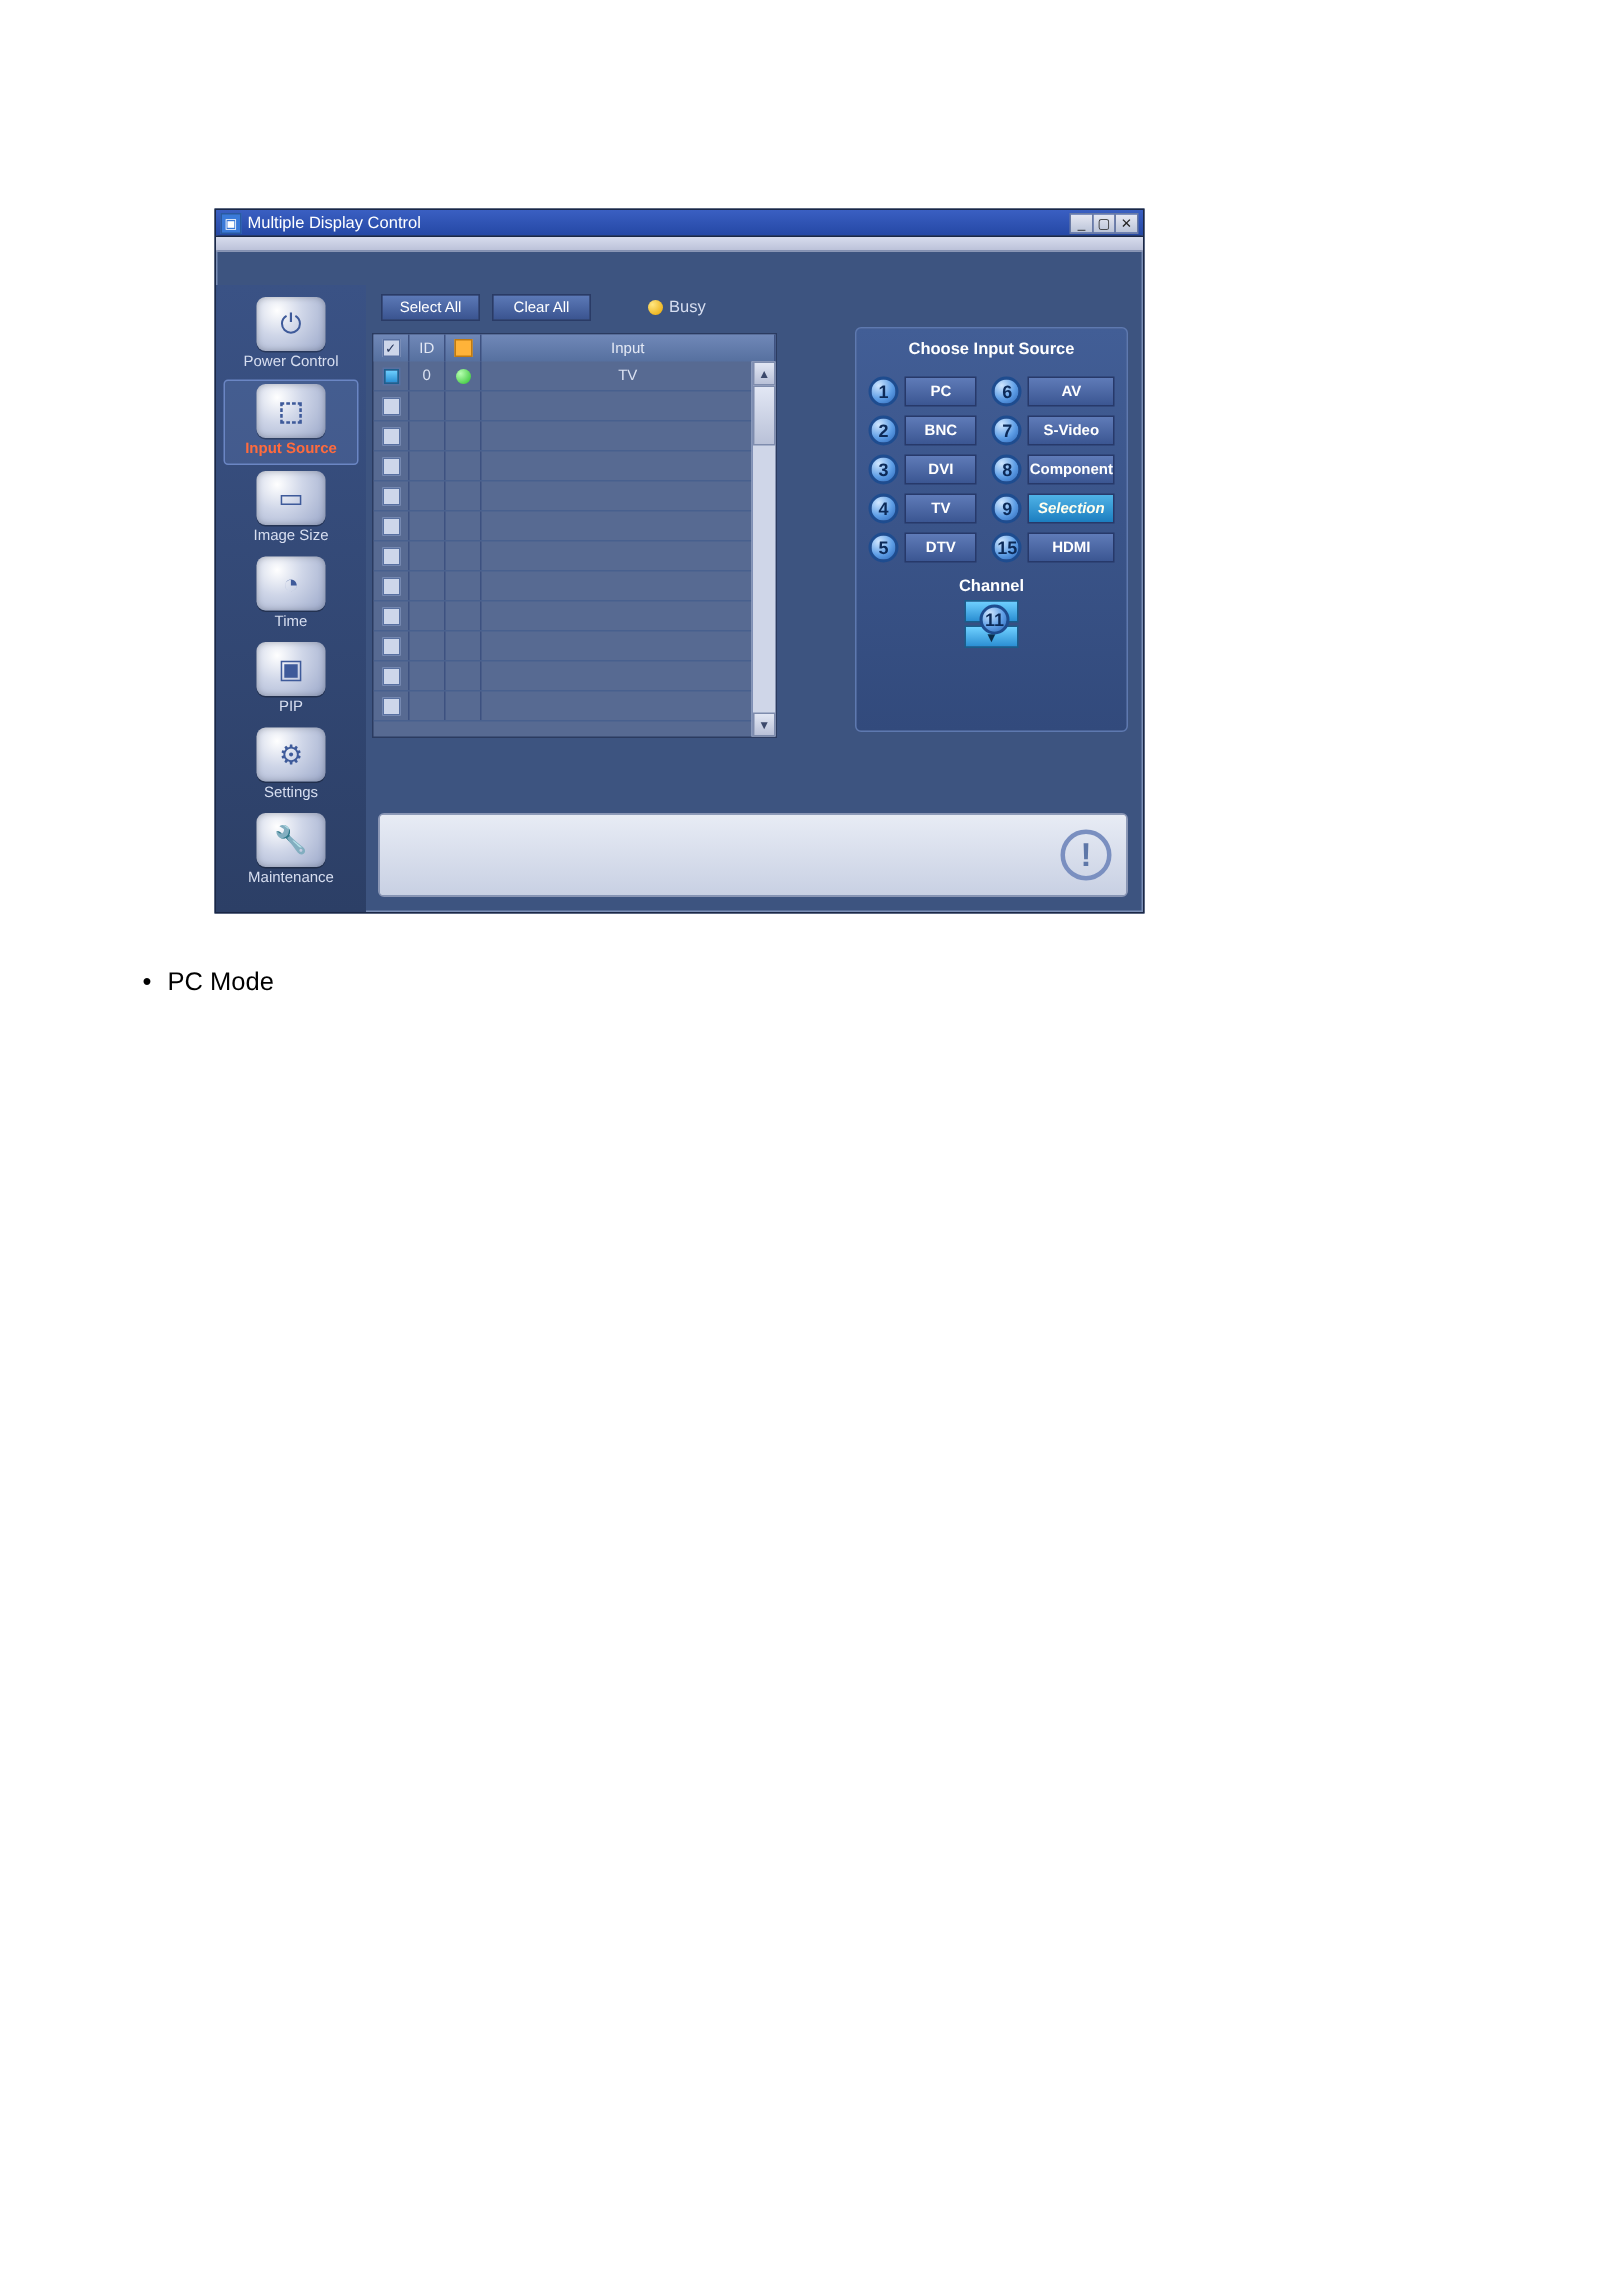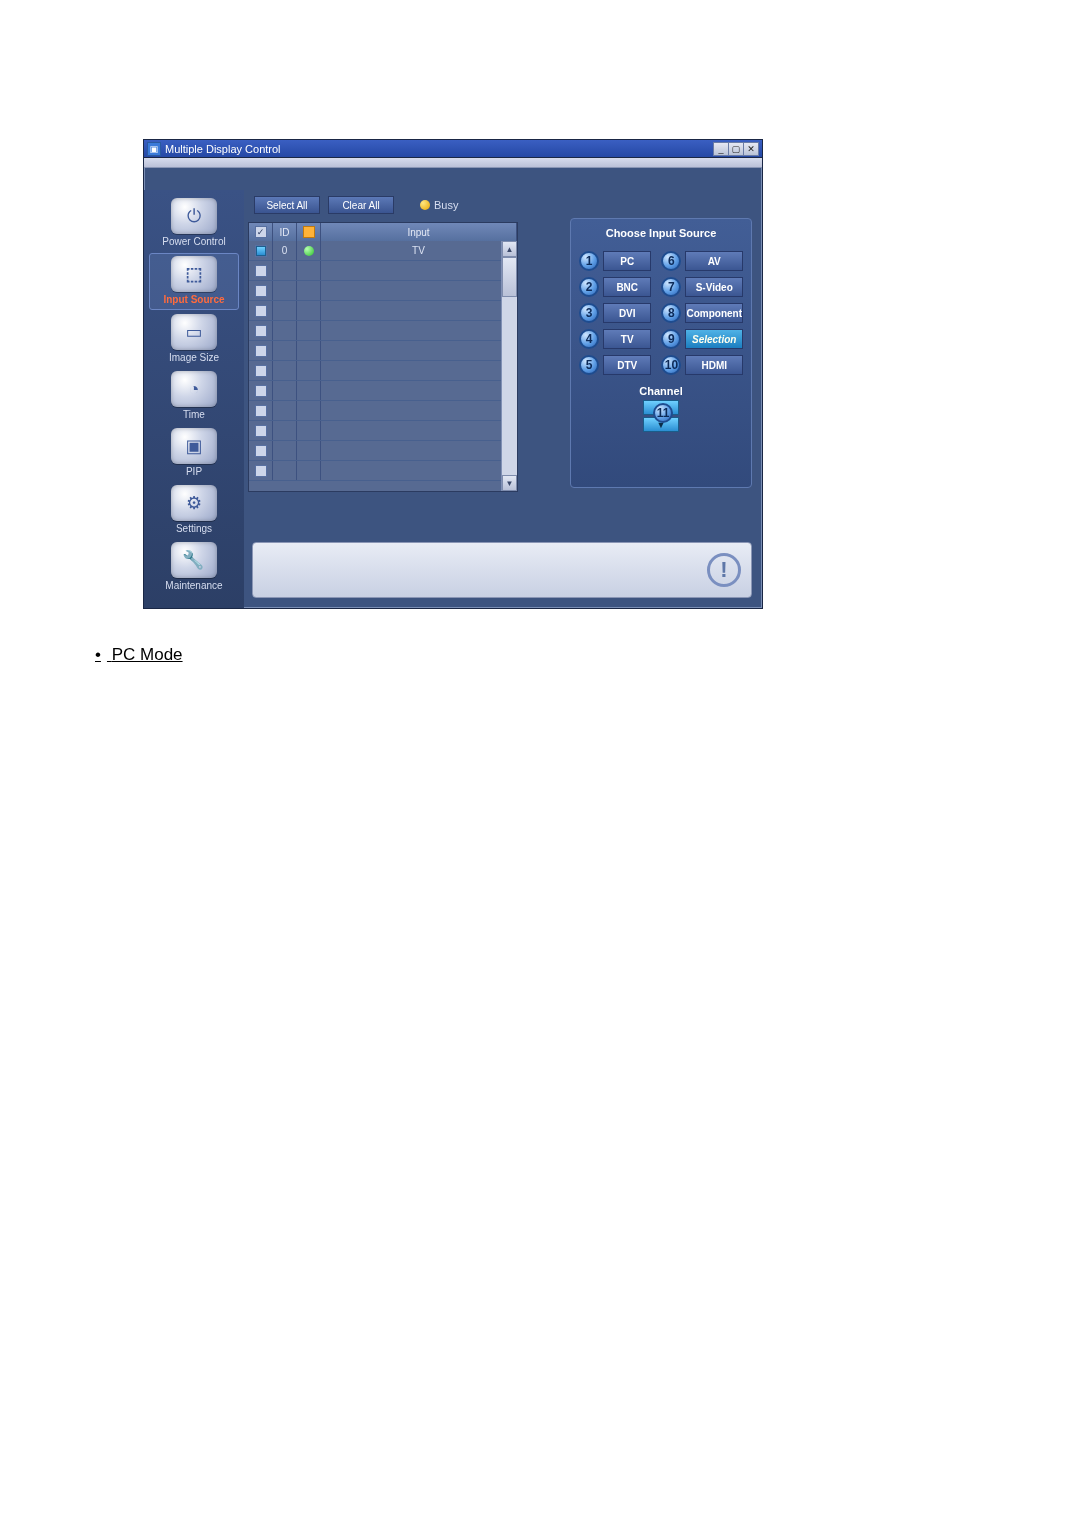--- a/index.html
+++ b/index.html
@@ -108,21 +108,21 @@
   .flat-btn {
     height:18px;
     min-width:66px;
     font-size:10px;
     color:#fff;
     background: linear-gradient(to bottom,#5c79b7,#3a5490);
     border:1px solid #2a3b66;
     display:flex;align-items:center;justify-content:center;
   }
   .busy {
-    display:flex;align-items:center;gap:4px;color:#d7def0;font-size:11px;margin-left:18px;
+    display:flex;align-items:center;gap:4px;color:#d7def0;font-size:11px;margin-left:30px;
   }
   .busy-dot { width:10px;height:10px;border-radius:50%;background: radial-gradient(circle at 30% 30%, #ffe680, #e8a500);}
   .grid-wrap {
     margin-top:6px;
     width: 270px;
     height: 270px;
     background:#576a92;
     border:1px solid #2b3b60;
     position:relative;
     display:flex;flex-direction:column;
@@ -209,21 +209,21 @@
   }
   .warn-icon {
     position:absolute; right:10px; top:50%; transform:translateY(-50%);
     width:34px;height:34px;border-radius:50%;
     border:3px solid #7a8fc0;
     display:flex;align-items:center;justify-content:center;
     color:#5e77a8;font-size:22px;font-weight:bold;
   }
   .caption {
     position:absolute; left:95px; top:645px;
-    font-size:17px; color:#000;text-decoration:underline;
+    font-size:17px; color:#000;
   }
   .caption .bullet { margin-right:6px;}
 </style>
 </head>
 <body>
 
 <div class="page">
   <div class="app-window">
 
     <div class="titlebar">
@@ -436,21 +436,21 @@
             </div>
             <div class="rp-cell">
               <div class="num-badge">9</div>
               <div class="src-btn magic">Selection</div>
             </div>
             <div class="rp-cell">
               <div class="num-badge">5</div>
               <div class="src-btn">DTV</div>
             </div>
             <div class="rp-cell">
-              <div class="num-badge">10</div>
+              <div class="num-badge">15</div>
               <div class="src-btn">HDMI</div>
             </div>
           </div>
         <div class="channel-block">
           <div class="channel-label">Channel</div>
           <div class="channel-badge num-badge">11</div>
           <div class="ch-btns">
             <div class="ch-btn">▲</div>
             <div class="ch-btn">▼</div>
           </div>

